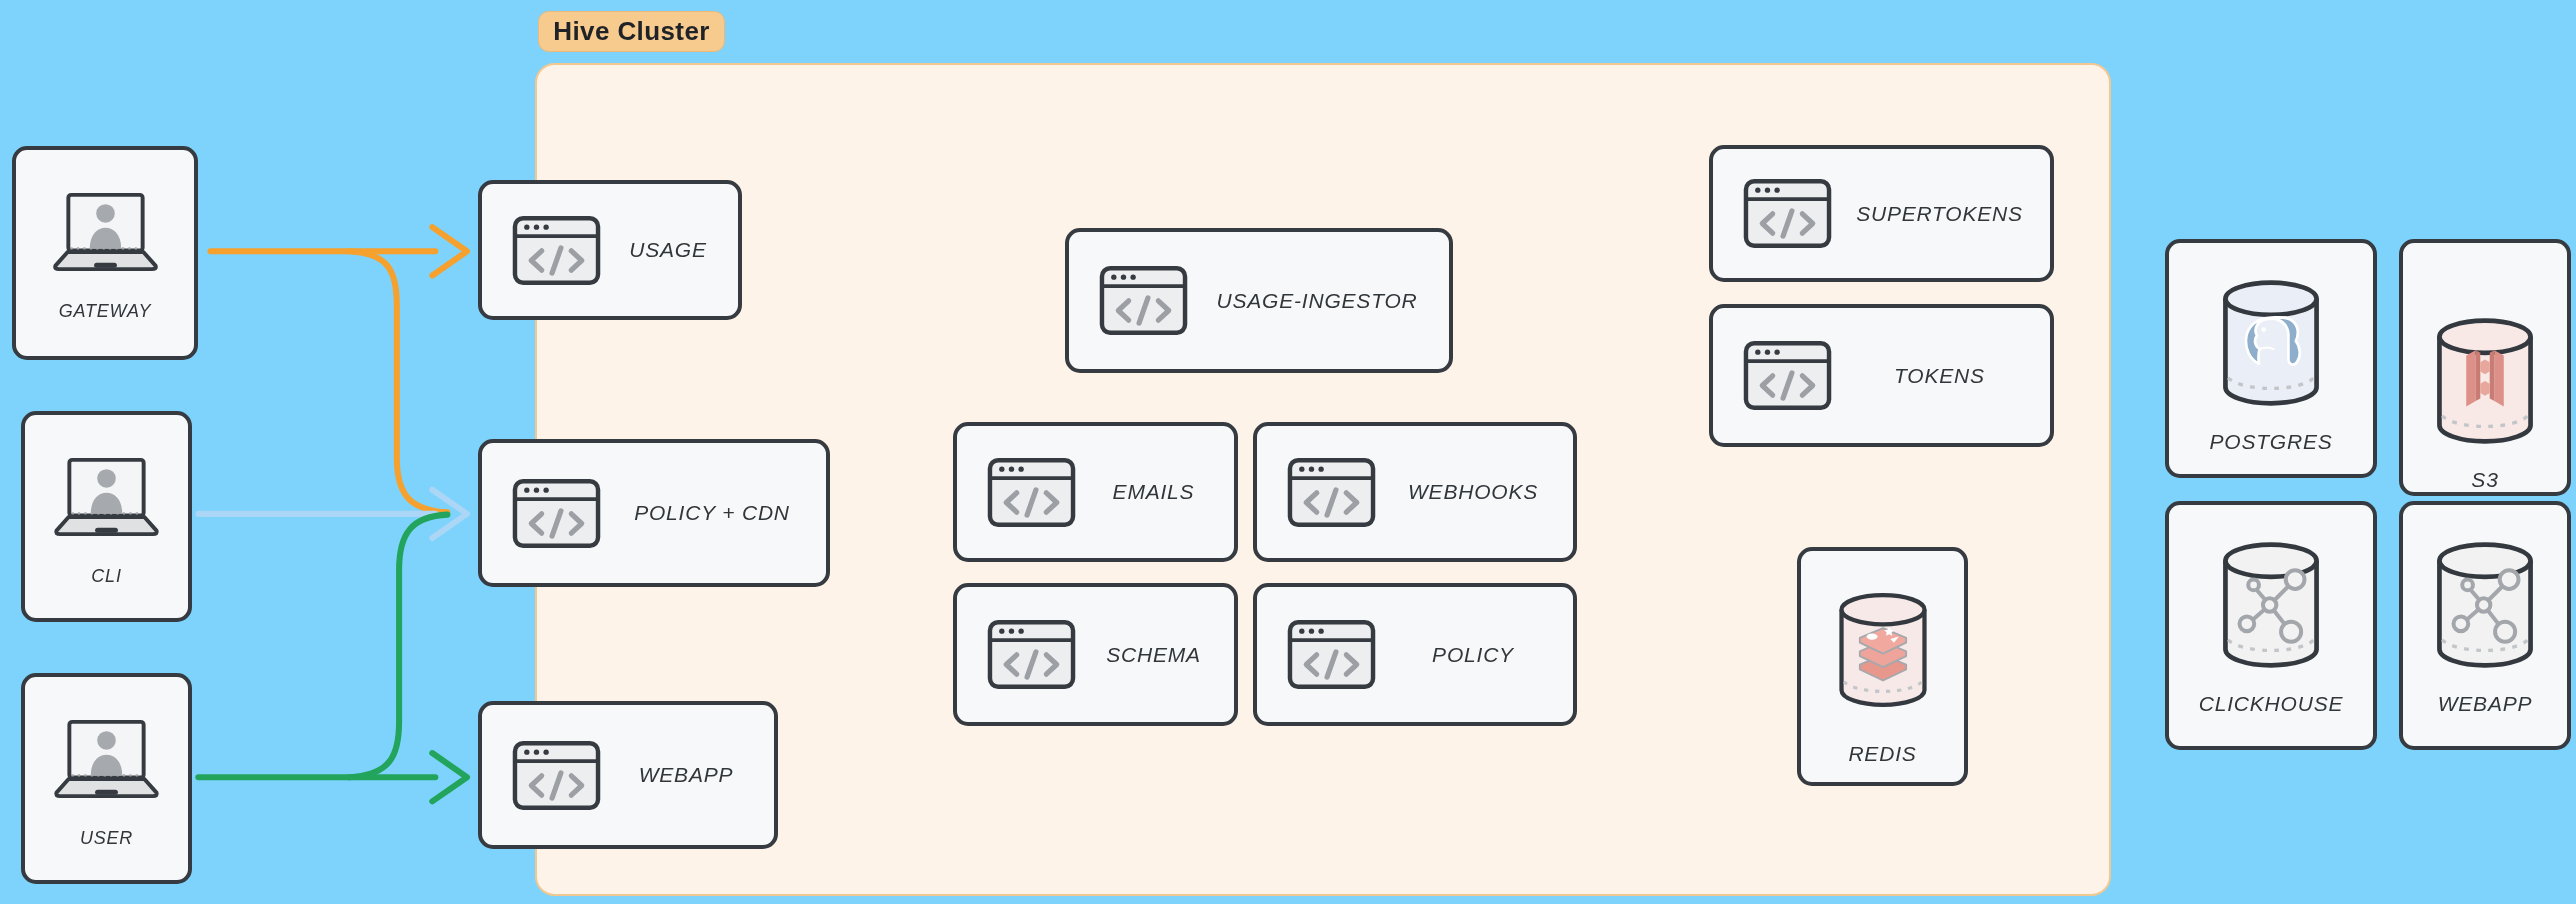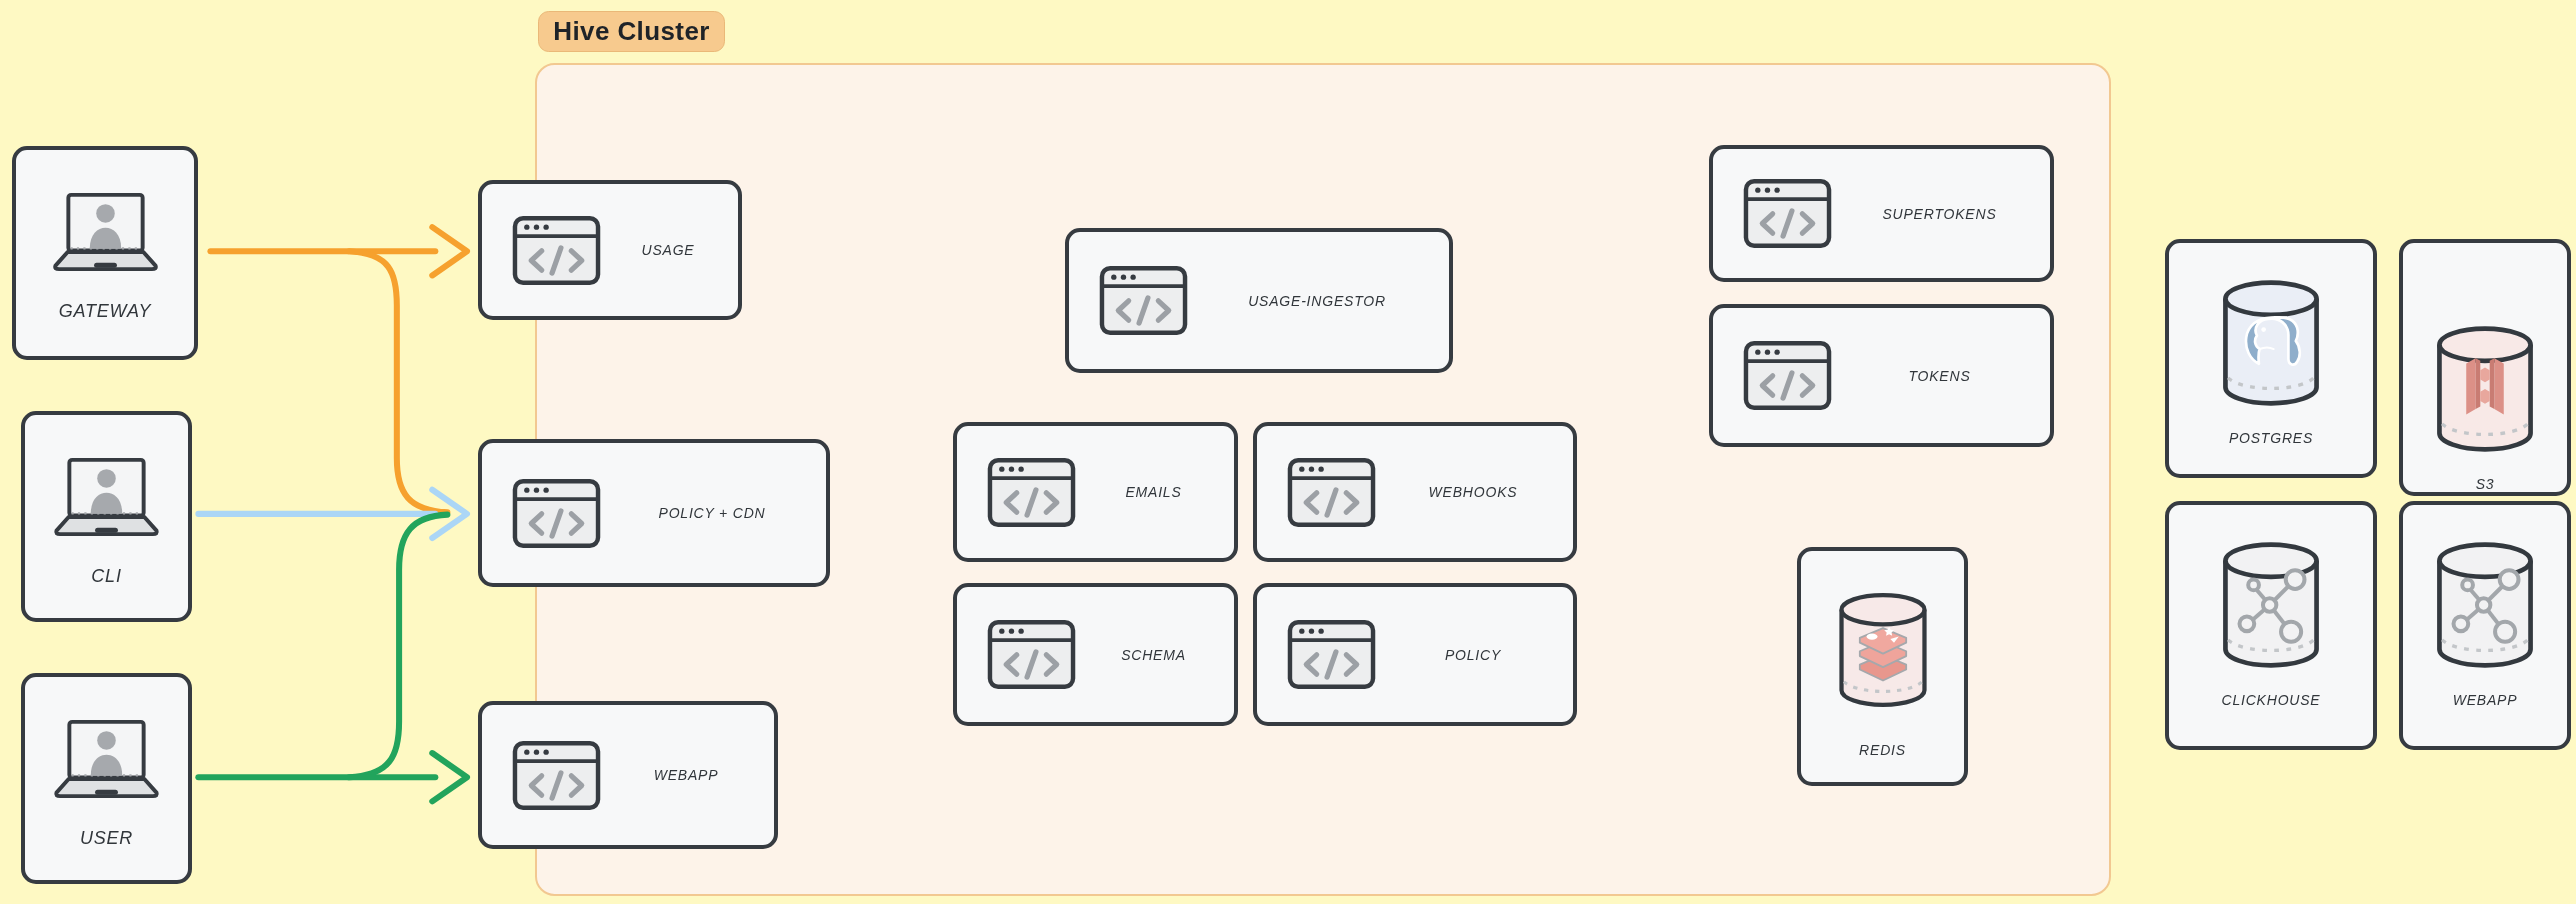--- a/index.html
+++ b/index.html
@@ -1,17 +1,17 @@
 <!DOCTYPE html>
 <html style="font-size:12px"><head>
 <meta charset="utf-8">
 <style>
   html,body{margin:0;padding:0;background:#000;}
   .canvas{
-    position:relative;width:2576px;height:904px;background:#fef9c3;
+    position:relative;width:2576px;height:904px;background:#7dd3fc;
     overflow:hidden;font-family:"Liberation Sans",sans-serif;
   }
   .cluster{
     position:absolute;left:535px;top:63px;width:1572px;height:829px;
     background:#FDF3E9;border:2.3px solid #F2C891;border-radius:19.6px;z-index:1;
   }
   .badge{
     position:absolute;left:538px;top:11.3px;width:185px;height:39px;z-index:5;
     background:#F7CA8E;border:1.5px solid #EAB878;border-radius:10.6px;
     display:flex;align-items:center;justify-content:center;
@@ -19,21 +19,21 @@
   }
   svg.edges{position:absolute;left:0;top:0;z-index:2;}
   .node{
     position:absolute;background:#F7F8F9;border:4.5px solid #363B41;
     border-radius:15px;box-sizing:border-box;z-index:3;
   }
   .portrait{display:flex;flex-direction:column;align-items:center;}
   .service{display:flex;align-items:center;padding-left:30px;}
   .label{
     font-style:italic;color:#31363B;font-weight:500;letter-spacing:0.8px;
-    font-size:14px;white-space:nowrap;
+    font-size:21px;white-space:nowrap;
   }
   .service .label{flex:1;text-align:center;padding:0 12px 0 9px;}
   .client-icon{margin-top:42px;width:115px;height:80px;}
   .client .label{margin-top:29px;font-size:18px;}
   .svc-icon{width:89px;height:71px;flex:none;}
   .cyl-icon{margin-top:33px;width:110px;height:134px;}
   .db .label{margin-top:19.6px;}
   .redis-node .cyl-icon{margin-top:38px;width:106px;height:122px;}
   .redis-node .label{margin-top:31px;}
   .cyl-postgres{--cf:#EAEEF6;}

